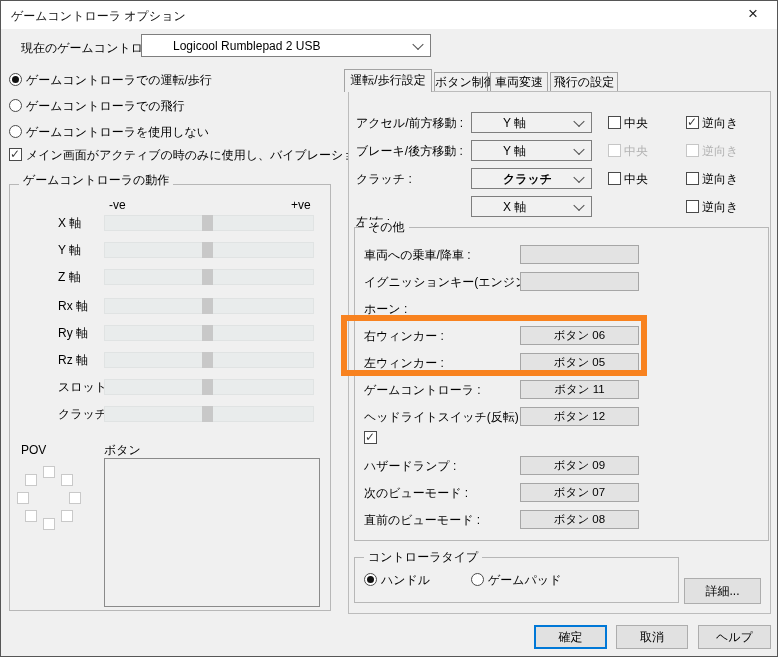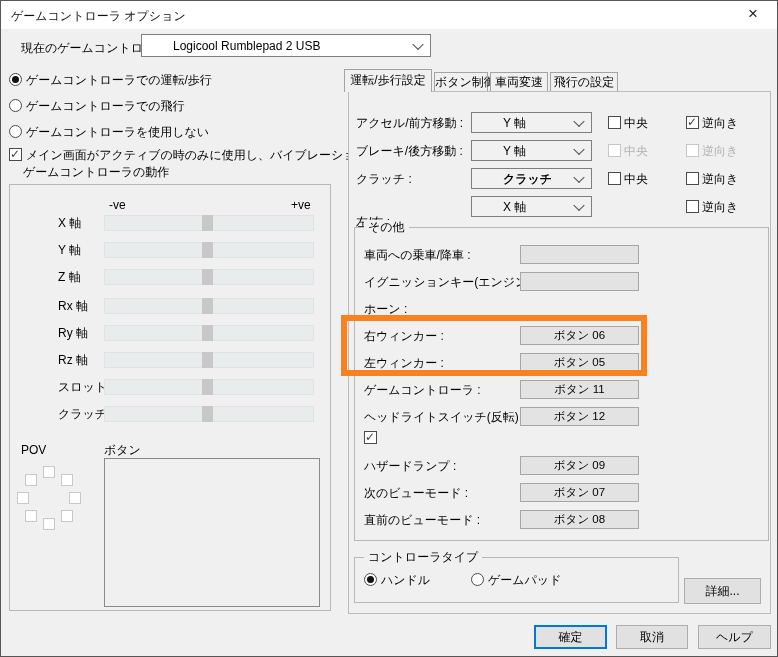--- a/index.html
+++ b/index.html
@@ -65,21 +65,21 @@
   <span class="radio sel" style="left:8px;top:72px;"></span>
   <span class="lbl" style="left:25px;top:71px;">ゲームコントローラでの運転/歩行</span>
   <span class="radio" style="left:8px;top:98px;"></span>
   <span class="lbl" style="left:25px;top:97px;">ゲームコントローラでの飛行</span>
   <span class="radio" style="left:8px;top:124px;"></span>
   <span class="lbl" style="left:25px;top:123px;">ゲームコントローラを使用しない</span>
   <span class="cb checked" style="left:8px;top:147px;"></span>
   <span class="lbl" style="left:25px;top:146px;">メイン画面がアクティブの時のみに使用し、バイブレーションを可能にす</span>
 
   <div class="group" style="left:8px;top:183px;width:322px;height:427px;"></div>
-  <span class="group-label" style="left:18px;top:164px;">ゲームコントローラの動作</span>
+  <span class="group-label" style="left:18px;top:172px;">ゲームコントローラの動作</span>
   <span class="lbl" style="left:108px;top:196px;">-ve</span>
   <span class="lbl" style="left:290px;top:196px;">+ve</span>
 
   <span class="lbl" style="left:57px;top:214px;">X 軸</span>
   <div class="slider-track" style="left:103px;top:214px;">
       <div class="slider-thumb"></div>
     </div>
   <span class="lbl" style="left:57px;top:241px;">Y 軸</span>
   <div class="slider-track" style="left:103px;top:241px;">
       <div class="slider-thumb"></div>

